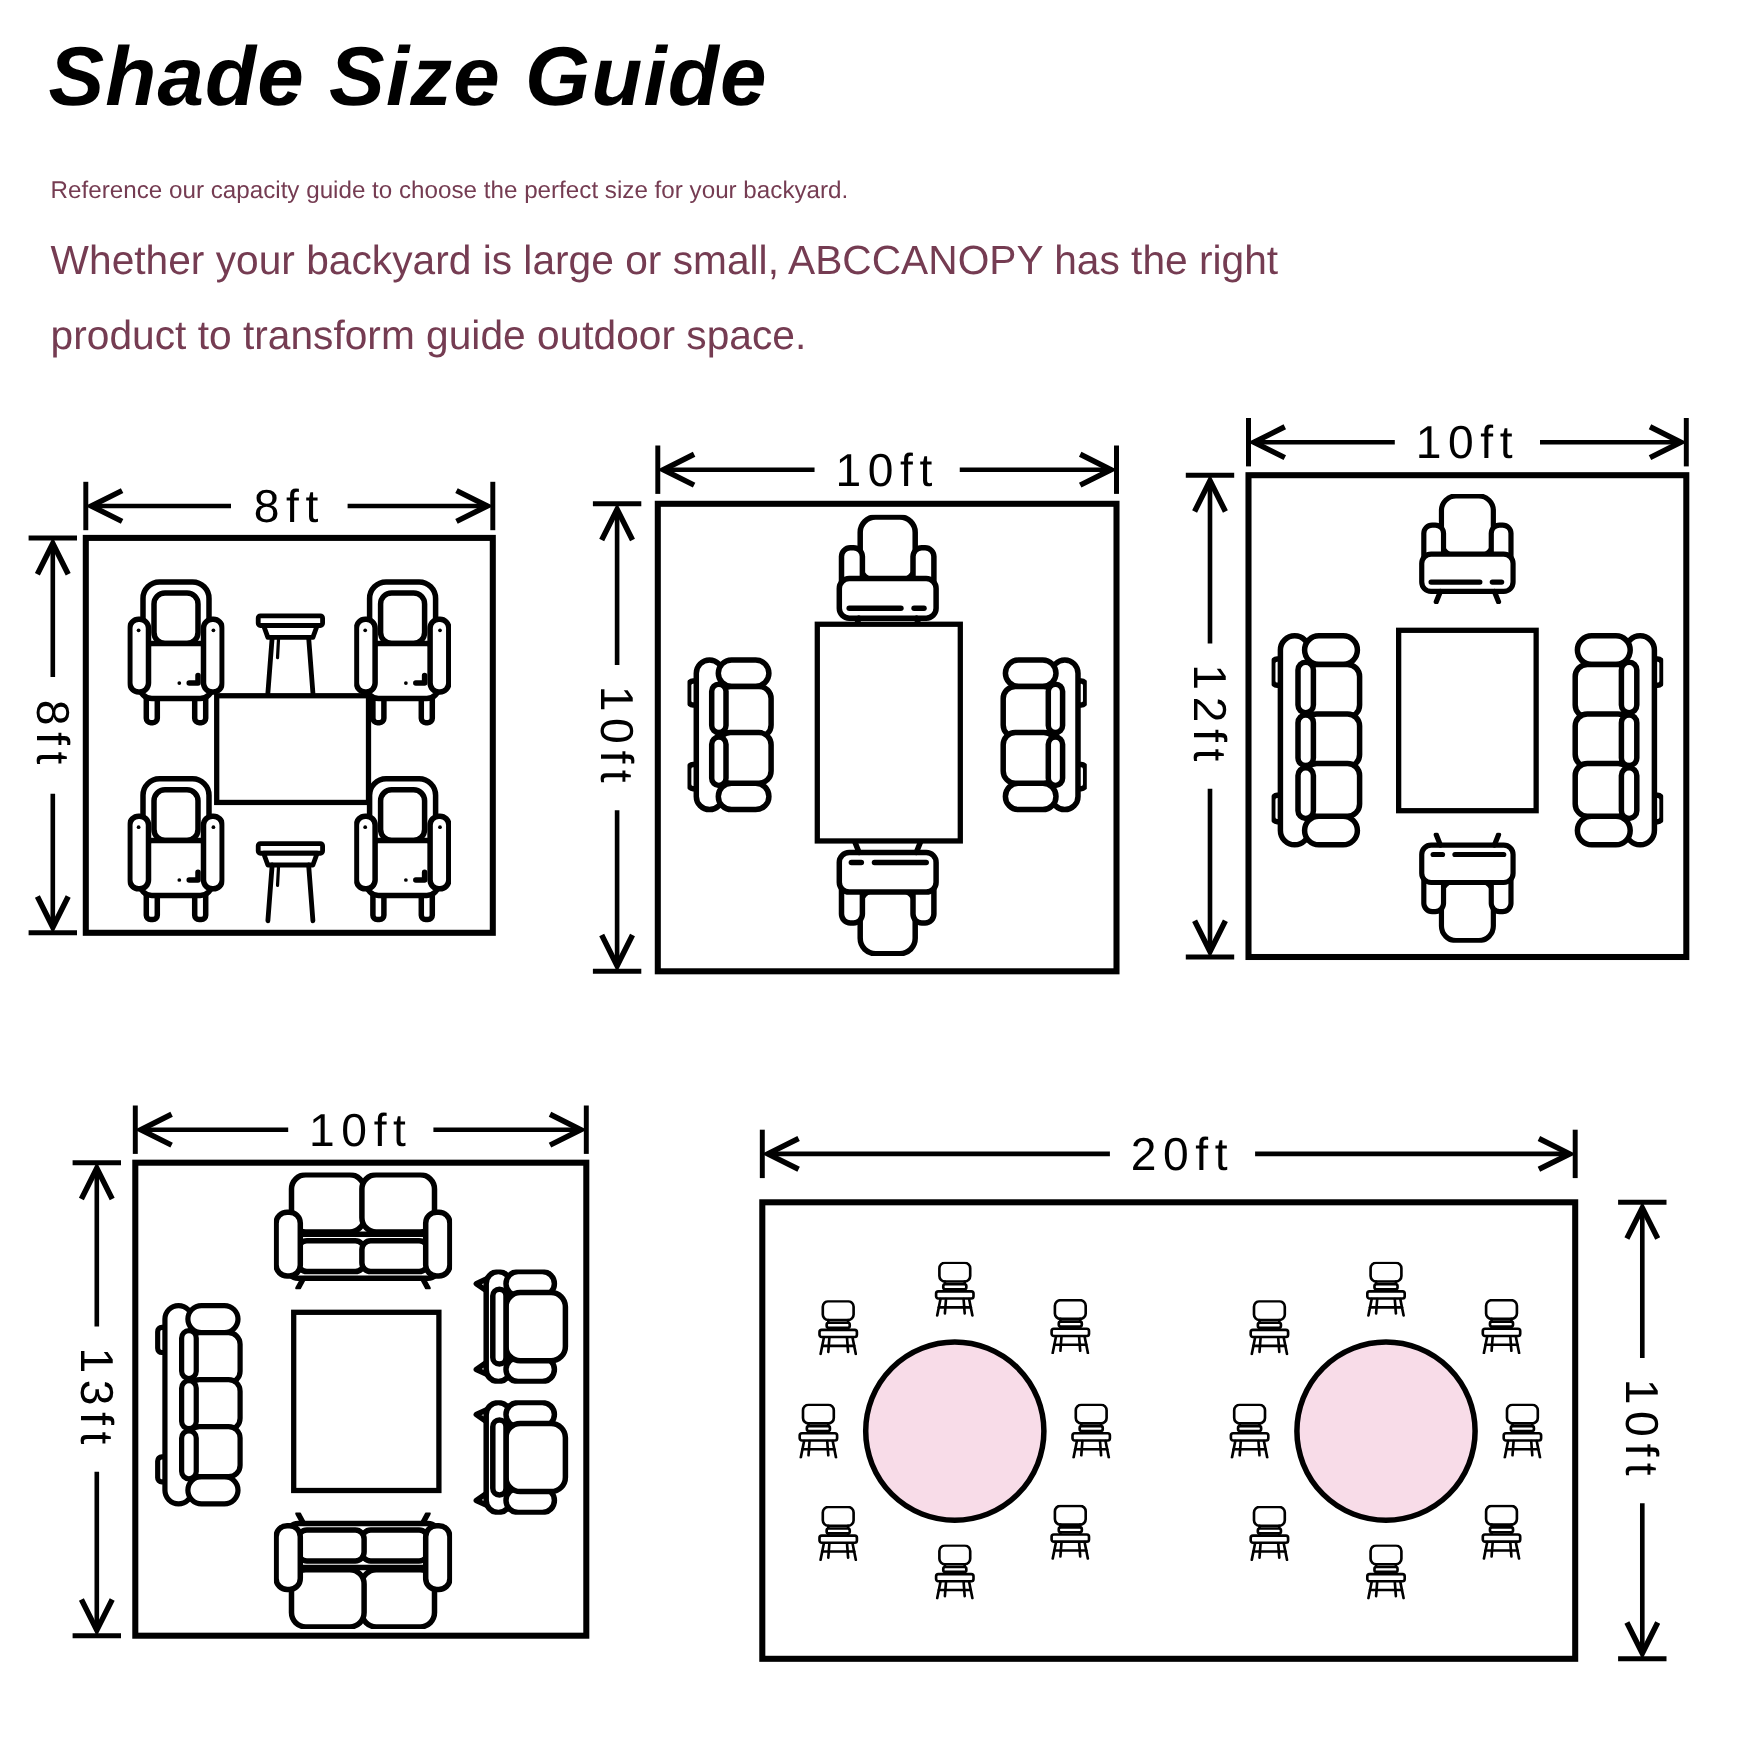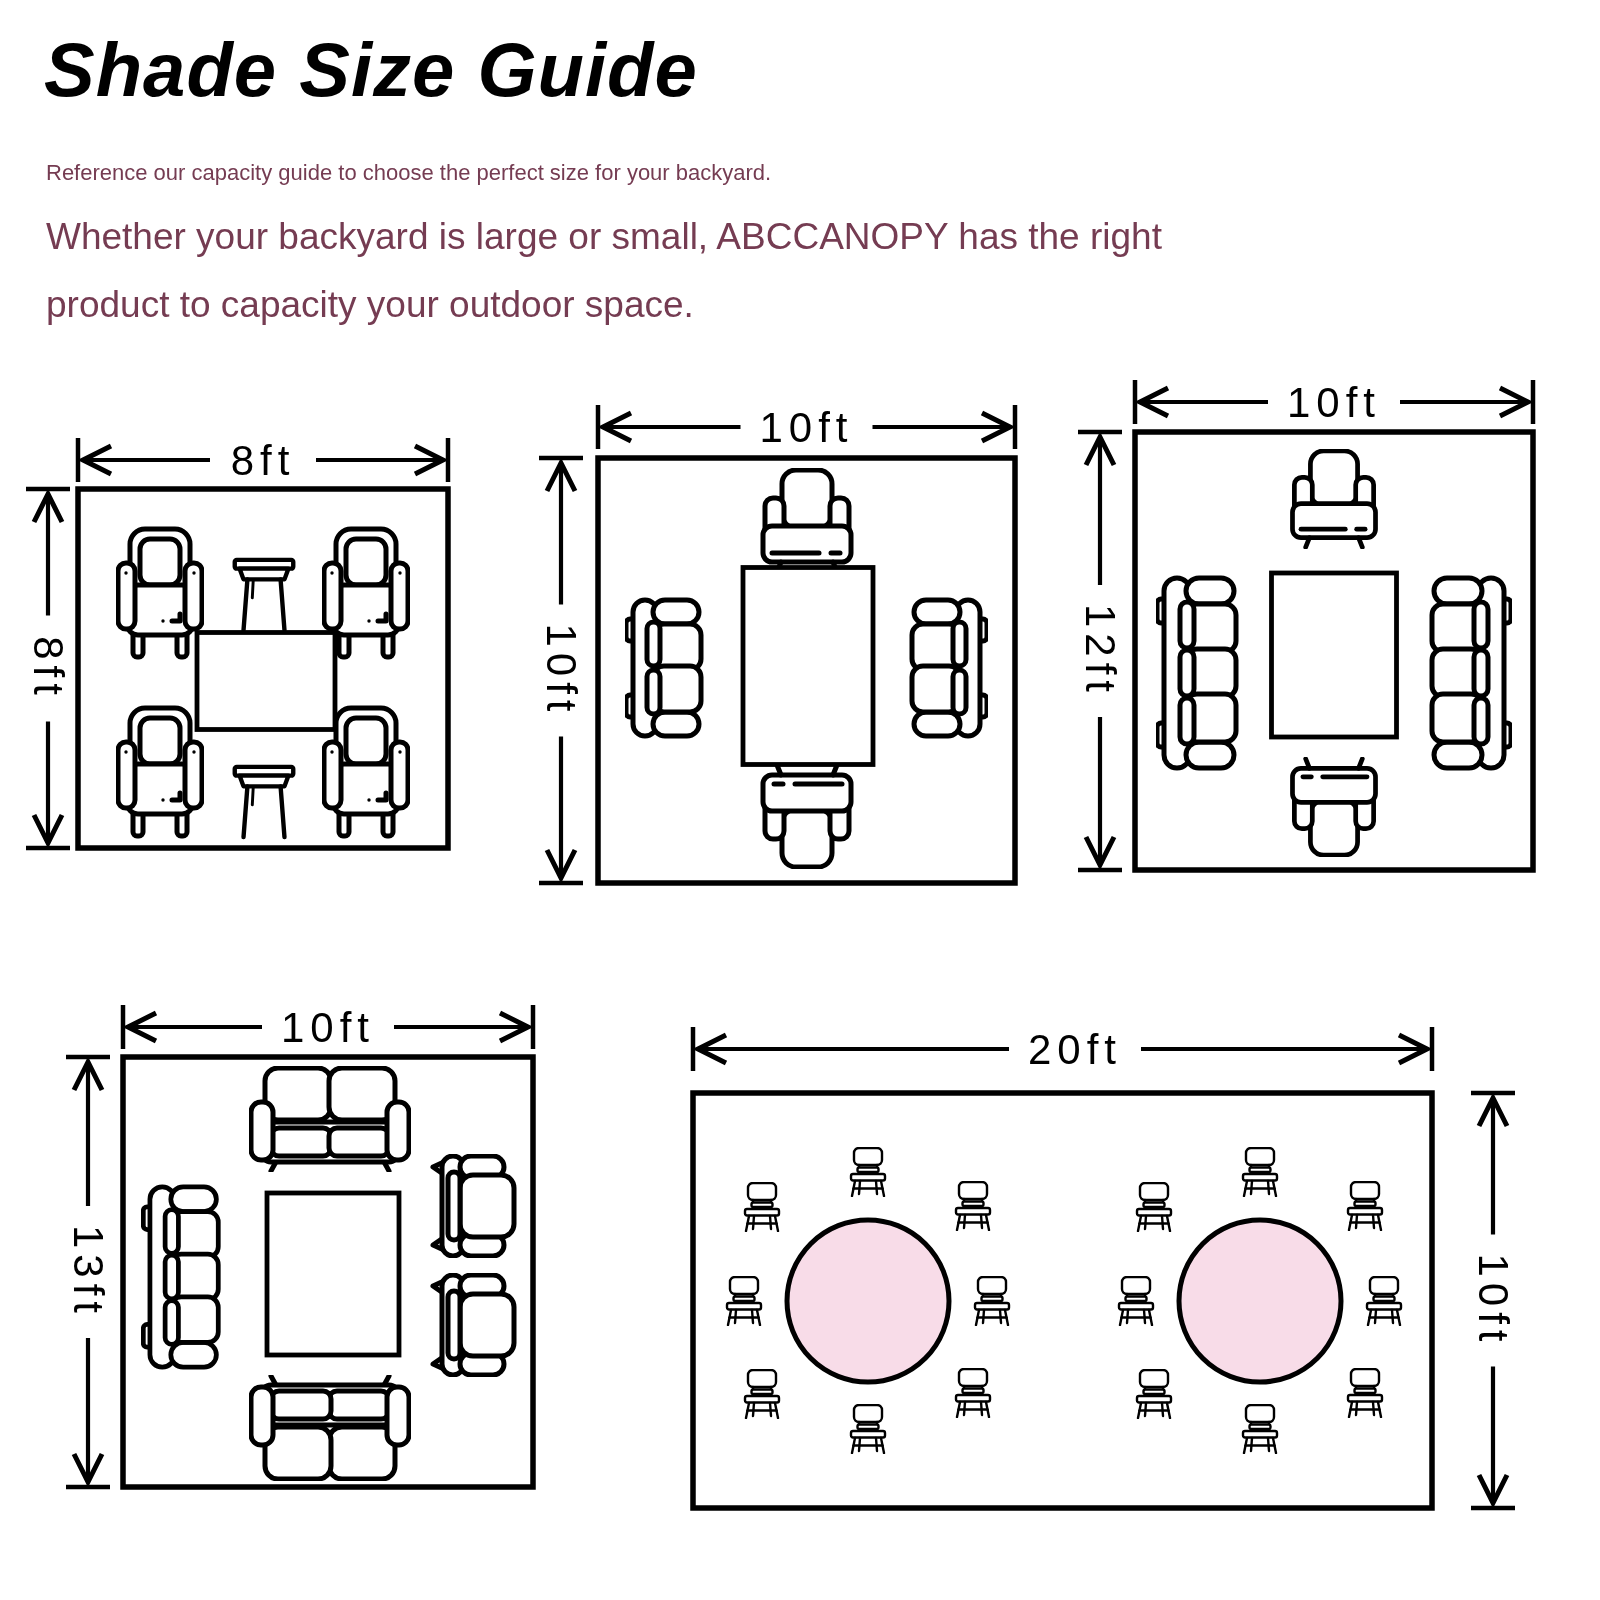--- a/index.html
+++ b/index.html
@@ -19,21 +19,21 @@
   #diagram-layer{position:absolute;left:0;top:0;}
 </style>
 </head>
 <body>
 
 <div id="canvas">
 
   <div class="title">Shade Size Guide</div>
   <div class="intro intro-1" style="color: rgb(117, 60, 82);">Reference our capacity guide to choose the perfect size for your backyard.</div>
   <div class="intro intro-2" style="color: rgb(117, 60, 82); text-align: right;">Whether your backyard is large or small, ABCCANOPY has the right</div>
-  <div class="intro intro-3" style="color: rgb(117, 60, 82);">product to capacity your outdoor space.</div>
+  <div class="intro intro-3" style="color: rgb(117, 60, 82);">product to transform guide outdoor space.</div>
 
   <svg id="diagram-layer" width="1600" height="1600" viewBox="0 0 1600 1600" xmlns="http://www.w3.org/2000/svg">
     <defs>
       <symbol id="sym-armchair-front" viewBox="0 0 88 140">
         <g fill="#fff" stroke="#000" stroke-width="5" stroke-linejoin="round" stroke-linecap="round">
           <rect x="17" y="100" width="10" height="34" rx="4"></rect>
           <rect x="61" y="100" width="10" height="34" rx="4"></rect>
           <rect x="14" y="6" width="60" height="68" rx="15"></rect>
           <rect x="24" y="16" width="40" height="46" rx="10"></rect>
           <rect x="11" y="62" width="66" height="50" rx="11"></rect>

